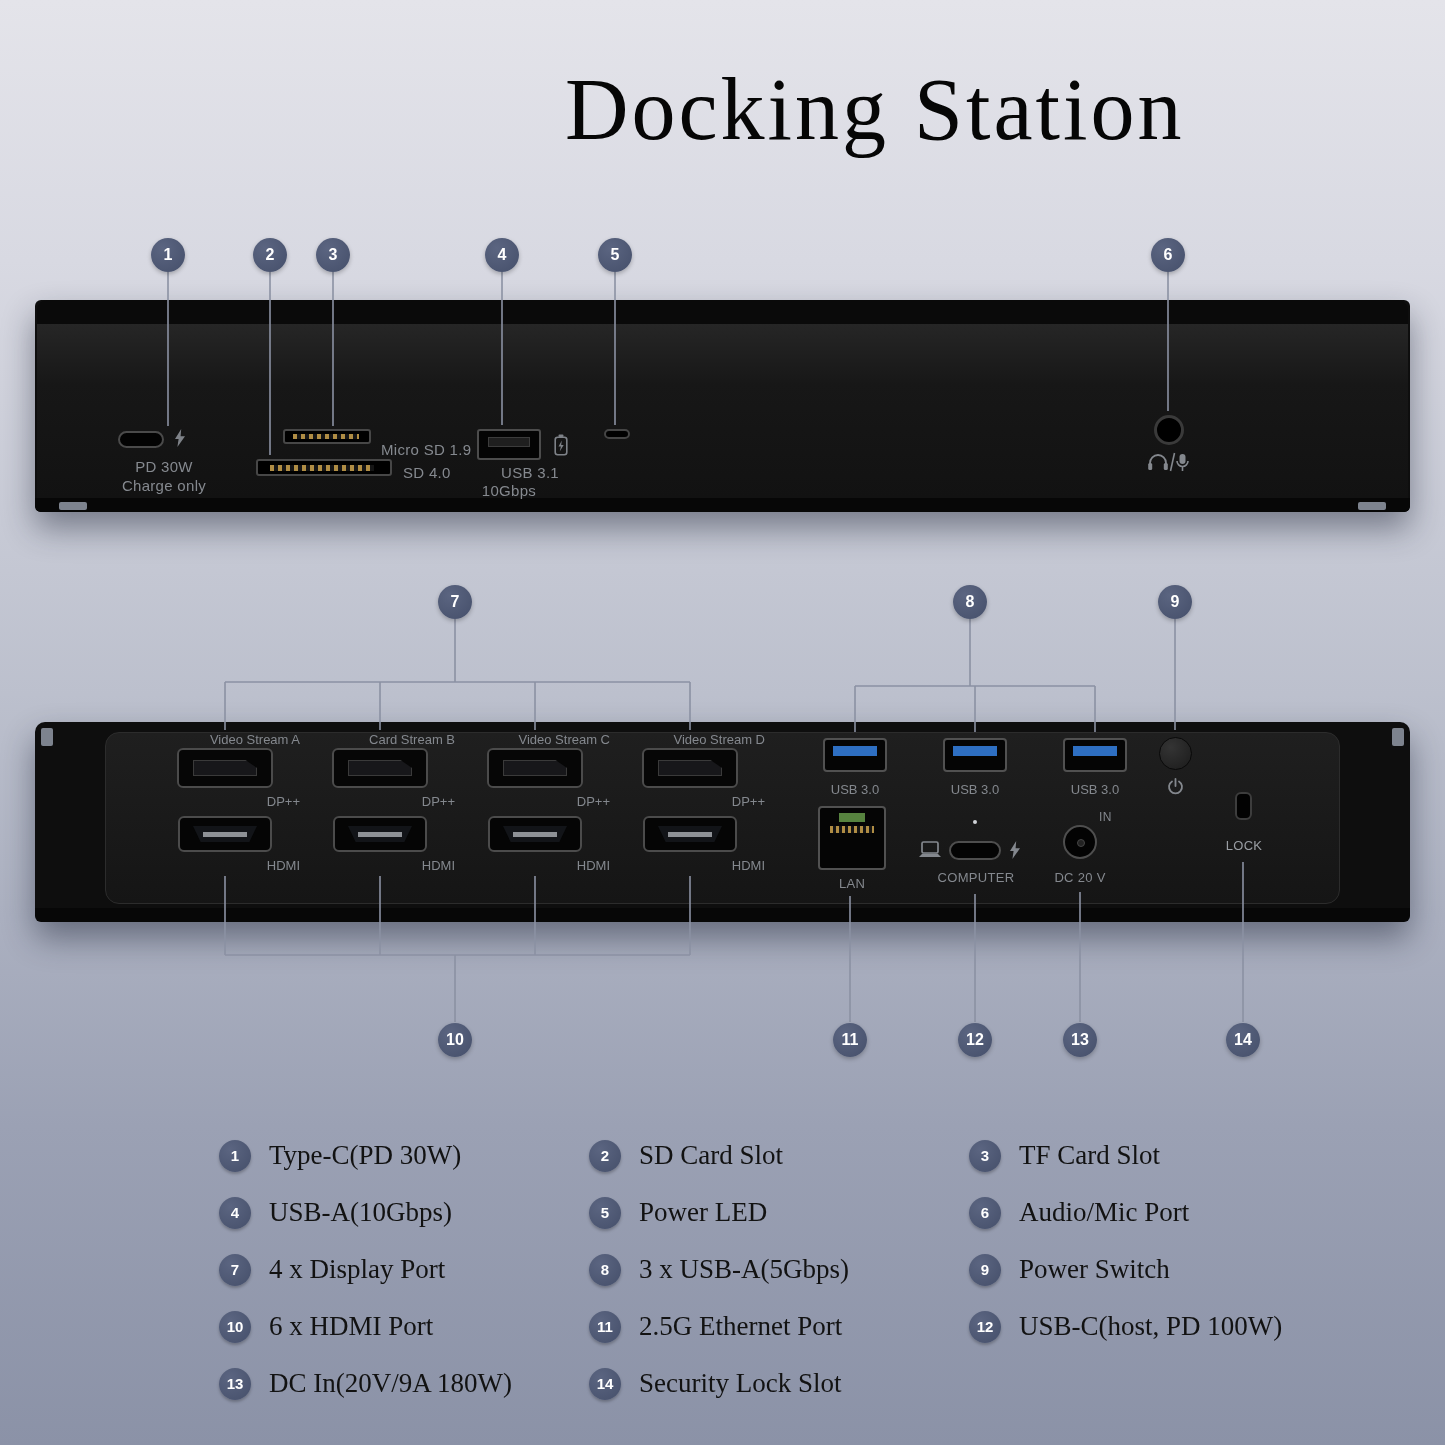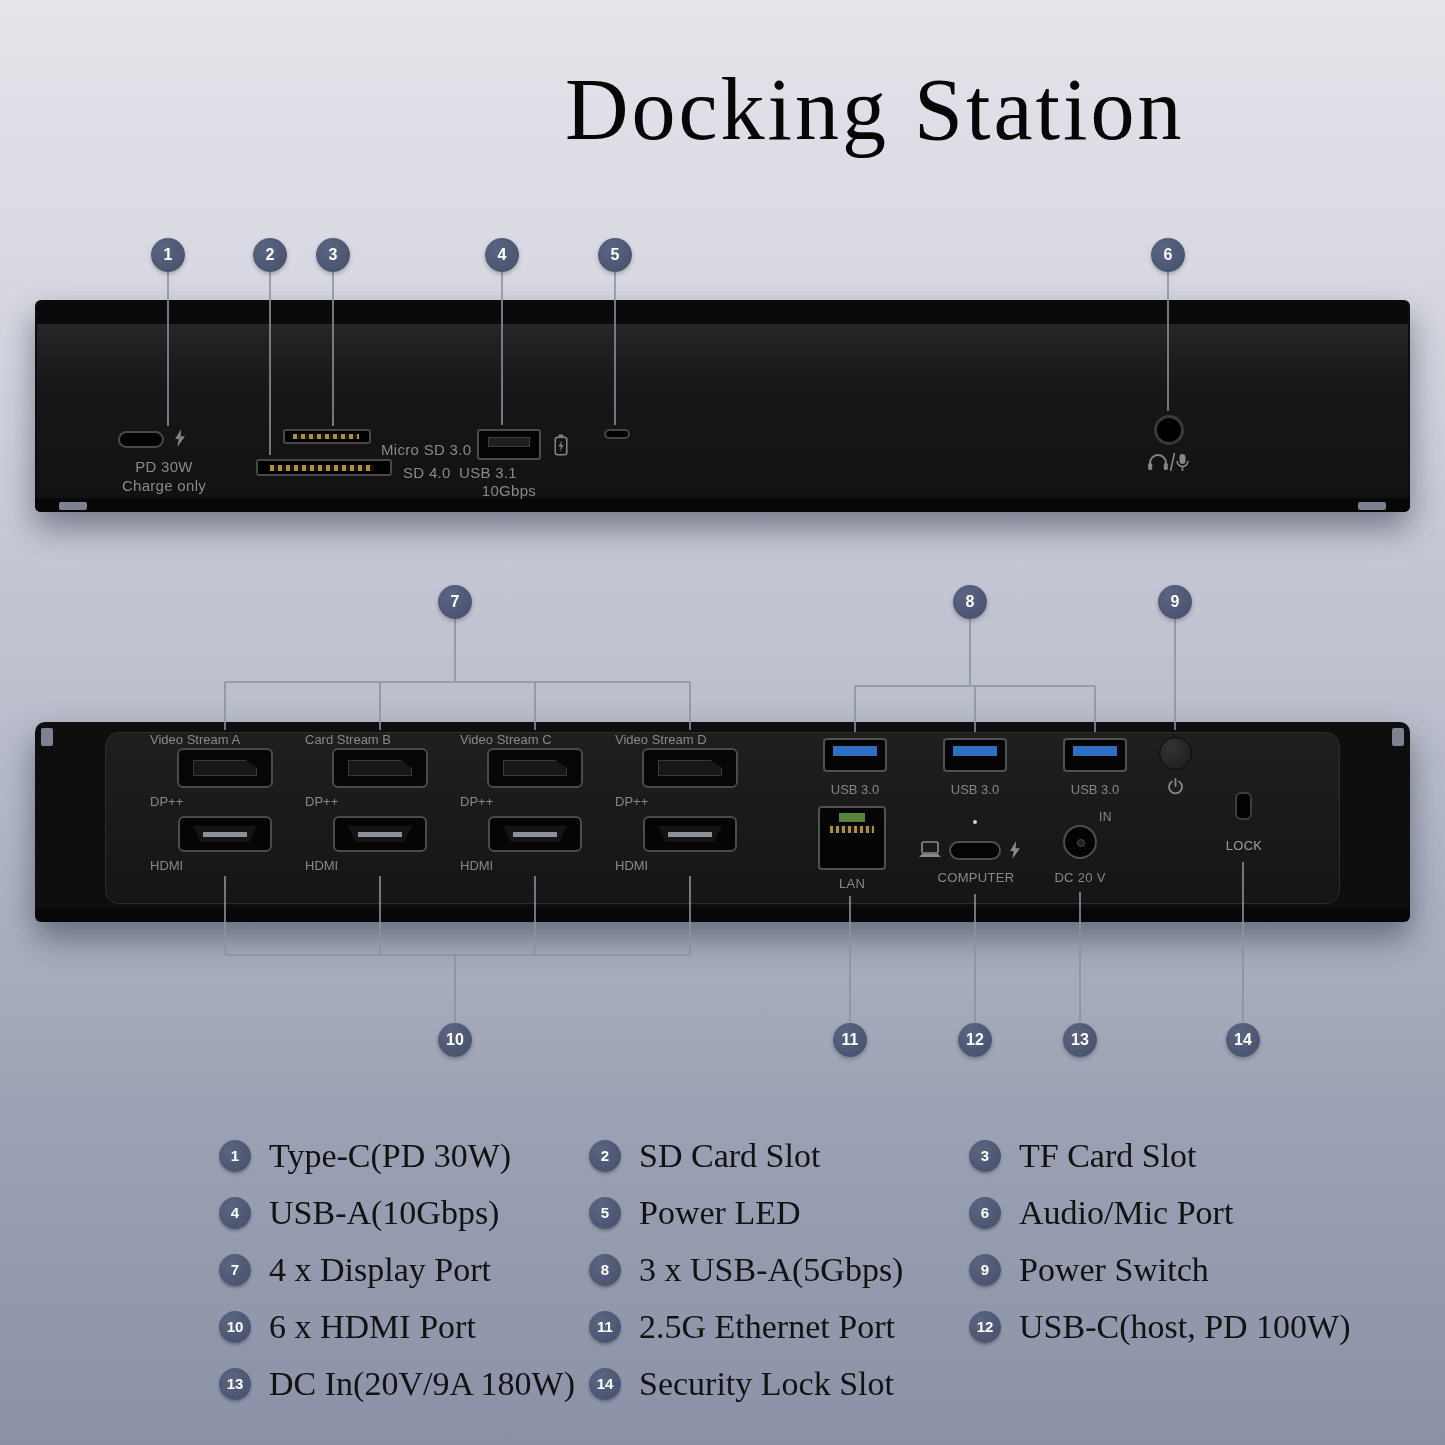--- a/index.html
+++ b/index.html
@@ -37,21 +37,21 @@
   .typec-port { position:absolute; width:46px; height:17px; border:2px solid #4a4a4a; border-radius:9px; background:#030303; }
   .card-slot  { position:absolute; border:2px solid #474747; border-radius:3px; background:#000; }
   .gold-pins  { position:absolute; background:repeating-linear-gradient(90deg,#b08d44 0 4px,#151515 4px 8px); }
   .usba-front { position:absolute; width:64px; height:31px; border:2px solid #4c4c4c; border-radius:3px; background:#040404; }
   .usba-front .tongue { position:absolute; left:9px; top:6px; width:42px; height:10px; background:#1f1f1f; border:1px solid #3c3c3c; }
   .led-slot   { position:absolute; width:26px; height:10px; border:2px solid #454545; border-radius:5px; background:#000; }
   .audio-jack { position:absolute; width:30px; height:30px; border:3px solid #3a3a3a; border-radius:50%; background:#000; }
 
   
   .vgroup { position:absolute; width:150px; height:160px; }
-  .vlabel { position:absolute; left:0; width:150px; text-align:left; font-size:13px; color:#84888e; }
+  .vlabel { position:absolute; left:0; width:150px; text-align:right; font-size:13px; color:#84888e; }
   .dp-port { position:absolute; left:27px; top:16px; width:96px; height:40px; background:#060606; border:2px solid #4b4b4b; border-radius:6px; }
   .dp-inner { position:absolute; left:14px; top:10px; width:64px; height:16px; background:#17171a; border:1px solid #3a3a3a;
               clip-path:polygon(0 0,82% 0,100% 50%,100% 100%,0 100%); }
   .hdmi-port { position:absolute; left:28px; top:84px; width:94px; height:36px; background:#050505; border:2px solid #4b4b4b; border-radius:6px; }
   .hdmi-inner { position:absolute; left:13px; top:8px; width:64px; height:16px; background:#121418;
                 clip-path:polygon(0 0,100% 0,88% 100%,12% 100%); }
   .hdmi-tongue { position:absolute; left:10px; top:6px; width:44px; height:5px; background:#8e9196; }
 
   .ugroup { position:absolute; width:80px; height:64px; }
   .usb3-port { position:absolute; left:8px; top:0; width:64px; height:34px; background:#050505; border:2px solid #515151; border-radius:4px; }
@@ -71,21 +71,21 @@
   .lock-slot { position:absolute; left:1235px; top:792px; width:17px; height:28px; border:2px solid #3d3d3d; border-radius:6px; background:#020202; }
 
   
   .legend { position:absolute; left:219px; top:1127px; width:1190px; display:grid;
             grid-template-columns:370px 380px 440px; grid-auto-rows:57px; align-items:center; }
   .legend-item { display:flex; align-items:center; }
   .legend-circle { width:32px; height:32px; border-radius:50%; flex:0 0 32px;
                    background:radial-gradient(circle at 35% 30%, #5b6581, #454f6a);
                    color:#fff; font:700 15px "Liberation Sans",sans-serif;
                    display:flex; align-items:center; justify-content:center; box-shadow:0 2px 3px rgba(0,0,0,.25); }
-  .legend-text { margin-left:18px; font-family:"Liberation Serif", serif; font-size:34px; color:#121212; }
+  .legend-text { margin-left:18px; font-family:"Liberation Serif", serif; font-size:27px; color:#121212; }
 
   svg.lines { position:absolute; left:0; top:0; z-index:5; pointer-events:none; }
   .icon { position:absolute; }
 </style>
 </head>
 <body>
 
 <div class="page">
 
   <div class="page-title">Docking Station</div>
@@ -106,27 +106,27 @@
   </span>
   <div class="flabel" style="left:104px;top:458px;width:120px;text-align:center;">PD 30W</div>
   <div class="flabel" style="left:104px;top:477px;width:120px;text-align:center;">Charge only</div>
 
   <div class="card-slot" style="left:283px;top:429px;width:88px;height:15px;">
     <div class="gold-pins" style="left:8px;top:3px;width:66px;height:5px;"></div>
   </div>
   <div class="card-slot" style="left:256px;top:459px;width:136px;height:17px;">
     <div class="gold-pins" style="left:12px;top:4px;width:104px;height:6px;"></div>
   </div>
-  <div class="flabel" style="left:381px;top:441px;">Micro SD 3.0</div>
+  <div class="flabel" style="left:381px;top:441px;">Micro SD 1.9</div>
   <div class="flabel" style="left:403px;top:464px;">SD 4.0</div>
 
   <div class="usba-front" style="left:477px;top:429px;">
     <div class="tongue"></div>
   </div>
-  <div class="flabel" style="left:459px;top:464px;width:100px;text-align:left;">USB 3.1</div>
+  <div class="flabel" style="left:459px;top:464px;width:100px;text-align:right;">USB 3.1</div>
   <div class="flabel" style="left:459px;top:482px;width:100px;text-align:center;">10Gbps</div>
   <span class="icon" style="left:554px;top:434px;">
     <svg width="14" height="22" viewBox="0 0 14 22">
       <rect x="4.5" y="0.5" width="5" height="2.5" rx="1" fill="#7e8288"></rect>
       <rect x="1.2" y="3.2" width="11.6" height="17.6" rx="2.5" fill="none" stroke="#7e8288" stroke-width="1.6"></rect>
       <path d="M7.8 6.5 L4.5 12.5 h2.4 l-1.2 5 4-6.5 H7.2 Z" fill="#7e8288"></path>
     </svg>
   </span>
 
   <div class="led-slot" style="left:604px;top:429px;"></div>

